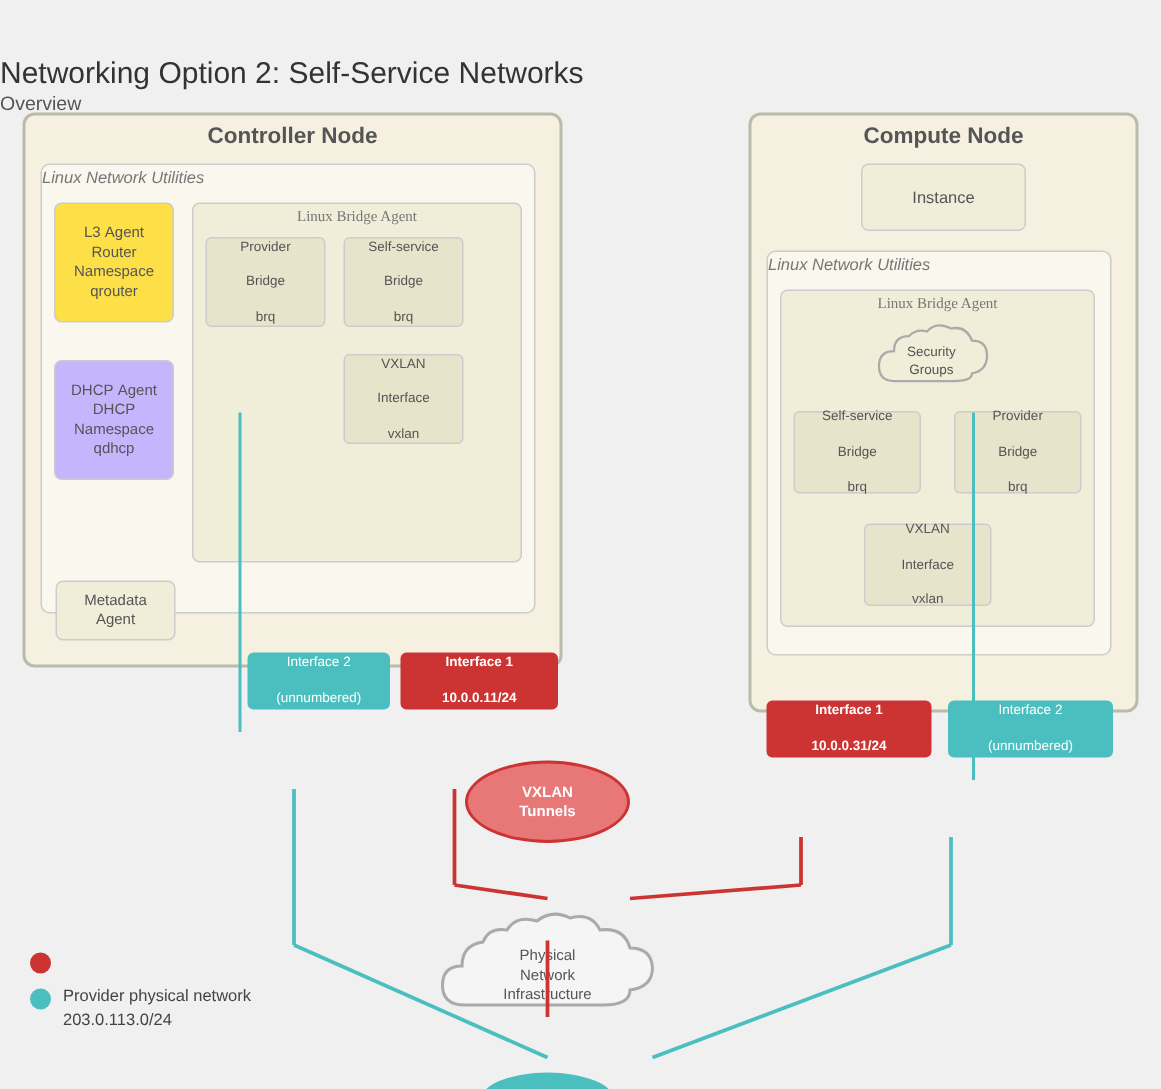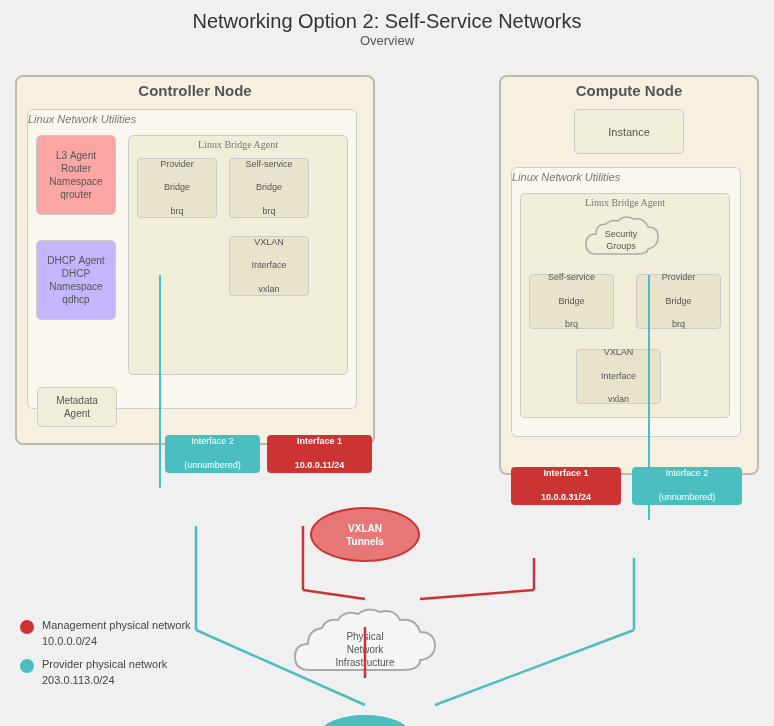--- a/index.html
+++ b/index.html
@@ -5,22 +5,23 @@
     * { box-sizing: border-box; margin: 0; padding: 0; }
     body {
       width: 774px;
       height: 726px;
       background: #f0f0f0;
       font-family: 'Segoe UI', Arial, sans-serif;
       overflow: hidden;
       position: relative;
     }
     .title-area {
-      text-align: center;
+      text-align: left;
       padding-top: 10px;
+      margin-top: 28px;
     }
     .main-title {
       font-size: 20px;
       color: #333;
       font-weight: 400;
     }
     .sub-title {
       font-size: 13px;
       color: #555;
     }
@@ -72,21 +73,21 @@
 
     
     .l3-agent {
       position: absolute;
       top: 25px;
       left: 8px;
       width: 80px;
       height: 80px;
       border: 1.5px solid #ccc;
       border-radius: 5px;
-      background: #fca5a5;
+      background: #fde047;
       display: flex;
       flex-direction: column;
       align-items: center;
       justify-content: center;
       text-align: center;
       font-size: 10px;
       color: #555;
       line-height: 1.3;
     }
 
@@ -667,24 +668,20 @@
     </svg>
   </div>
 
   <div class="internet-ellipse">
     
   </div>
 
   <div class="legend">
     <div class="legend-item">
       <div class="legend-dot" style="background:#cc3333;"></div>
-      <div class="legend-text">
-        <span>Management physical network</span><br>
-        <span>10.0.0.0/24</span>
-      </div>
     </div>
     <div class="legend-item">
       <div class="legend-dot" style="background:#4bbfbf;"></div>
       <div class="legend-text">
         <span>Provider physical network</span><br>
         <span>203.0.113.0/24</span>
       </div>
     </div>
   </div>
 

